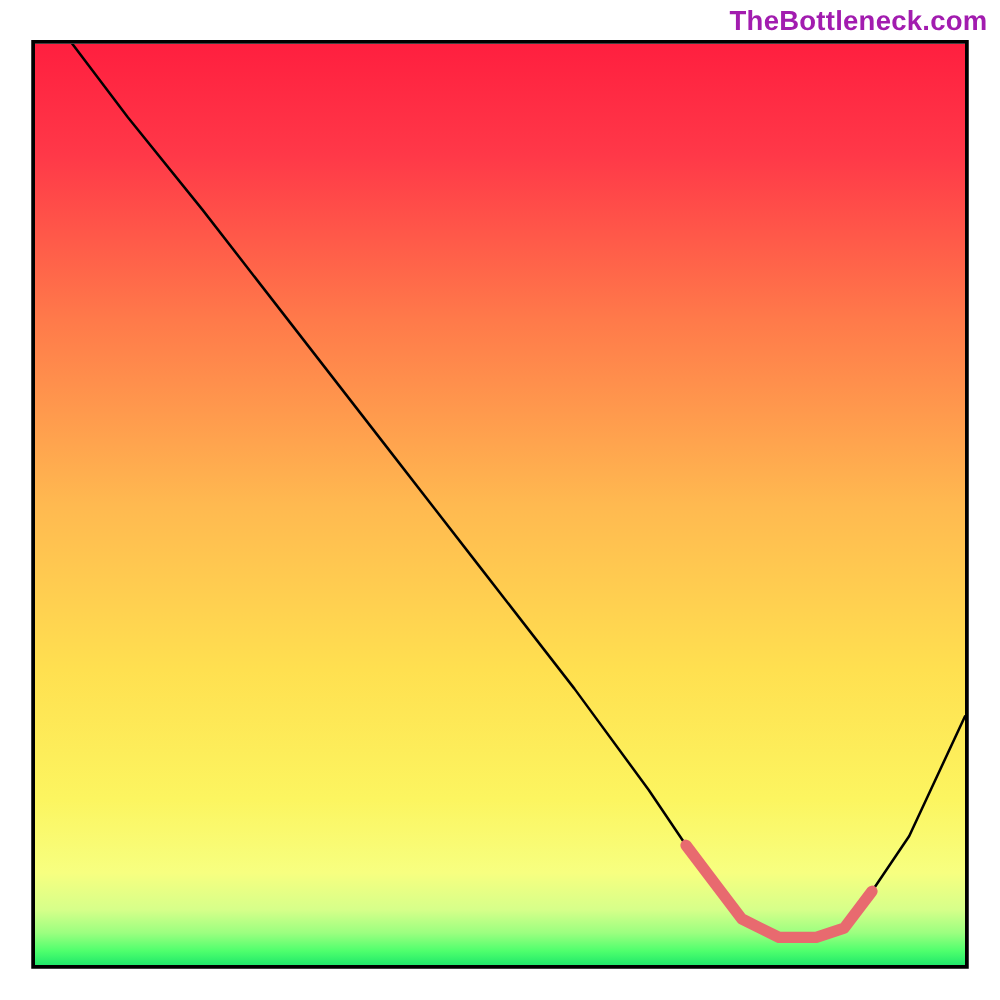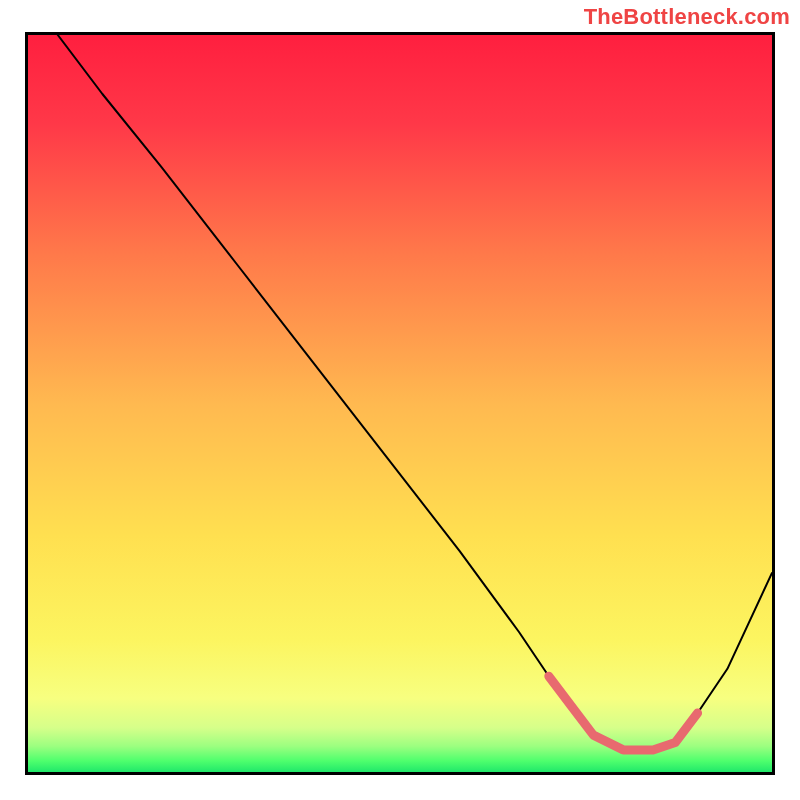--- a/index.html
+++ b/index.html
@@ -15,21 +15,21 @@
     position: relative;
     width: 800px;
     height: 800px;
   }
   .attribution {
     position: absolute;
     top: 4px;
     right: 10px;
     font-size: 22px;
     font-weight: 600;
-    color: #ef4444;
+    color: #a21caf;
     letter-spacing: 0.2px;
     margin-left: 40px;
   }
   .plot-box {
     position: absolute;
     left: 25px;
     top: 32px;
     width: 750px;
     height: 743px;
     border: 3px solid #000;

